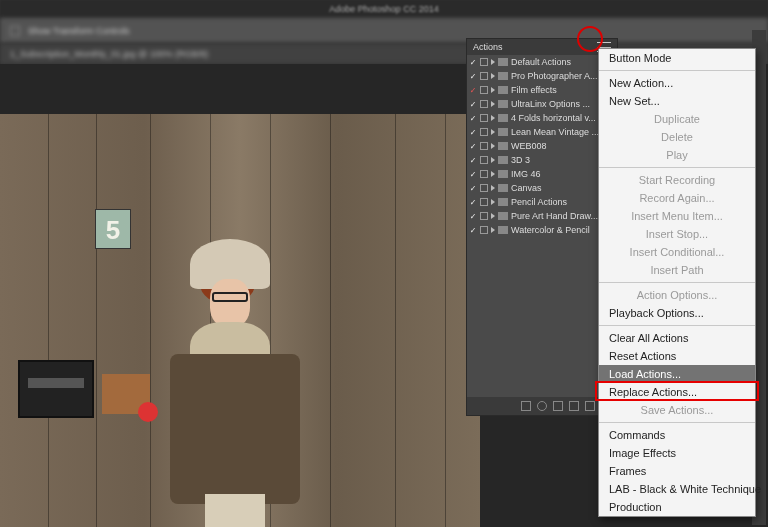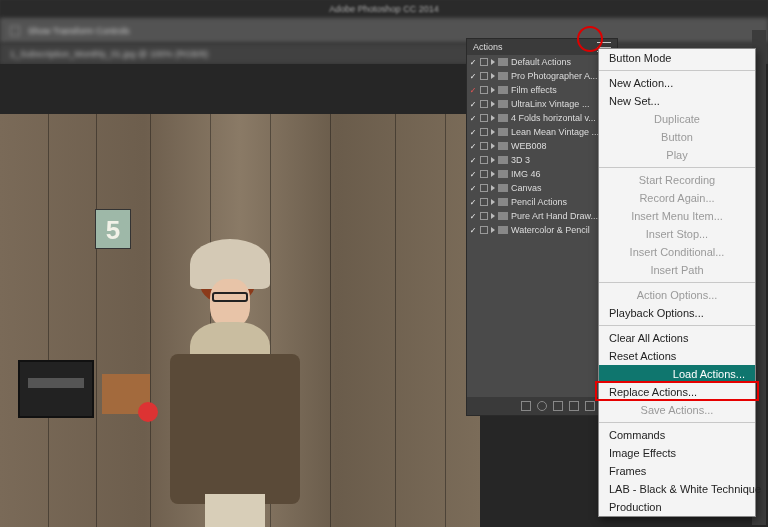--- a/index.html
+++ b/index.html
@@ -40,21 +40,21 @@
   .tri{width:0;height:0;border-top:3px solid transparent;border-bottom:3px solid transparent;border-left:4px solid #bbb;}
   .fold{width:10px;height:8px;background:#888;}
   .nm{flex:1;white-space:nowrap;overflow:hidden;text-overflow:ellipsis;}
   .actions-panel .pad{height:160px;}
   .actions-panel .ftr{background:#3a3a3a;height:18px;display:flex;align-items:center;justify-content:flex-end;gap:6px;padding:0 6px;}
   .ftr-ic{width:10px;height:10px;border:1px solid #888;}
   
   .flyout{position:absolute;top:48px;left:598px;width:158px;background:#f4f4f4;border:1px solid #888;box-shadow:2px 3px 8px rgba(0,0,0,.5);font-size:11px;color:#222;z-index:50;}
   .flyout .mi{padding:3px 10px;white-space:nowrap;}
   .flyout .mi.dis{color:#9a9a9a;text-align:center;}
-  .flyout .mi.sel{background:#0f766e;color:#fff;text-align:right;}
+  .flyout .mi.sel{background:#737373;color:#fff;}
   .flyout hr{border:none;border-top:1px solid #c8c8c8;margin:3px 0;}
   .hl-box{position:absolute;border:2px solid #e60000;pointer-events:none;z-index:55;}
 </style>
 </head>
 <body>
 
 <div class="app-bar">
   <span>Adobe Photoshop CC 2014</span>
 </div>
 <div class="opts-bar">
@@ -126,21 +126,21 @@
   <span class="sq"></span>
   <span class="tri"></span>
   <span class="fold"></span>
   <span class="nm">Film effects</span>
       </div>
       <div class="row">
         <span class="chkm ">✓</span>
   <span class="sq"></span>
   <span class="tri"></span>
   <span class="fold"></span>
-  <span class="nm">UltraLinx Vintage ...</span>
+  <span class="nm">UltraLinx Options ...</span>
       </div>
       <div class="row">
         <span class="chkm ">✓</span>
   <span class="sq"></span>
   <span class="tri"></span>
   <span class="fold"></span>
   <span class="nm">4 Folds horizontal v...</span>
       </div>
       <div class="row">
         <span class="chkm ">✓</span>
@@ -211,21 +211,21 @@
 </div>
 
 <div class="circle-ann"></div>
 
 <div class="flyout" id="flyout">
     <div class="mi">Button Mode</div>
     <hr>
     <div class="mi">New Action...</div>
     <div class="mi">New Set...</div>
     <div class="mi dis">Duplicate</div>
-    <div class="mi dis">Button</div>
+    <div class="mi dis">Delete</div>
     <div class="mi dis">Play</div>
     <hr>
     <div class="mi dis">Start Recording</div>
     <div class="mi dis">Record Again...</div>
     <div class="mi dis">Insert Menu Item...</div>
     <div class="mi dis">Insert Stop...</div>
     <div class="mi dis">Insert Conditional...</div>
     <div class="mi dis">Insert Path</div>
     <hr>
     <div class="mi dis">Action Options...</div>

